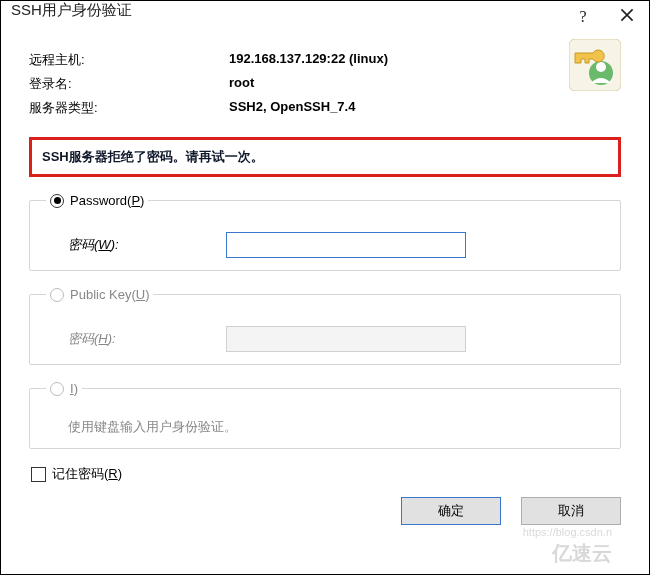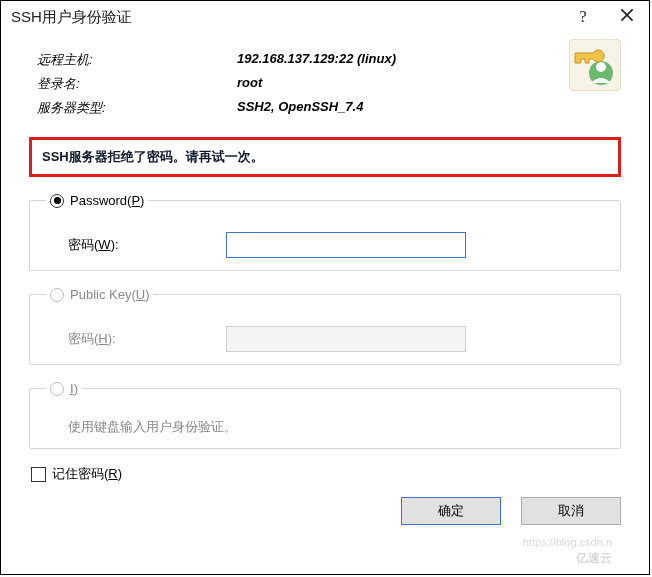--- a/index.html
+++ b/index.html
@@ -13,30 +13,29 @@
       position: relative;
     }
     .dialog {
       border: 1px solid #000;
       width: 650px;
       height: 575px;
       background: #fff;
     }
     .titlebar {
       display: flex;
-      align-items: center;
       height: 32px;
       padding: 0 0 0 10px;
       color: #222;
     }
     .titlebar .title { flex: 1; font-size: 15px; }
     .titlebar .btn { width: 44px; height: 32px; display:flex; align-items:center; justify-content:center; font-size:16px; }
     .titlebar .btn svg { width:14px; height:14px; }
     .body { padding: 12px 28px 10px 28px; position:relative; }
-    .info-row { display:flex; margin: 6px 8px; font-style: italic; }
+    .info-row { display:flex; margin: 6px 0; }
     .info-row .label { width: 200px; }
     .info-row .value { font-weight: bold; }
     .key-icon {
       position:absolute; right:28px; top:6px;
       width:52px; height:52px;
     }
     .error-box {
       border: 3px solid #d9201a;
       color:#0f172a;
       font-weight:bold;
@@ -63,21 +62,21 @@
       display:inline-flex; align-items:center; justify-content:center;
       margin-right:6px;
       background:#fff;
     }
     .radio.checked::after {
       content:""; width:7px; height:7px; border-radius:50%; background:#000;
     }
     .radio.disabled { border-color:#bbb; }
     .accel { text-decoration: underline; }
     .form-row { display:flex; align-items:center; margin-top:10px; }
-    .form-row .flabel { width:180px; padding-left:22px; }
+    .form-row .flabel { width:180px; padding-left:22px;font-style:italic; }
     .textinput {
       border:1px solid #888;
       height:26px; width:240px;
       padding:0 6px;
       background:#fff;
     }
     .combo {
       display:flex; align-items:center; justify-content:space-between;
       border:1px solid #c8c8c8;
       background:#eeeeee;
@@ -102,21 +101,21 @@
       margin-top:14px;
     }
     .dlg-btn {
       width:100px; height:28px;
       background:#e1e1e1;
       border:1px solid #adadad;
       display:inline-flex; align-items:center; justify-content:center;
     }
     .watermarks { position:absolute; right:40px; bottom:10px; opacity:0.25; }
     .watermarks .wm1 { font-size:11px; color:#666; text-align:right;}
-    .watermarks .wm2 { font-size:12px; color:#666; font-weight:bold; text-align:right; margin-top:2px;}
+    .watermarks .wm2 { font-size:20px; color:#666; font-weight:bold; text-align:right; margin-top:2px;}
   </style>
 </head>
 <body>
 
 <div class="dialog">
   <div class="titlebar">
     <div class="title">SSH用户身份验证</div>
     <div class="btn">
       <span style="font-family:serif;">?</span>
     </div>

